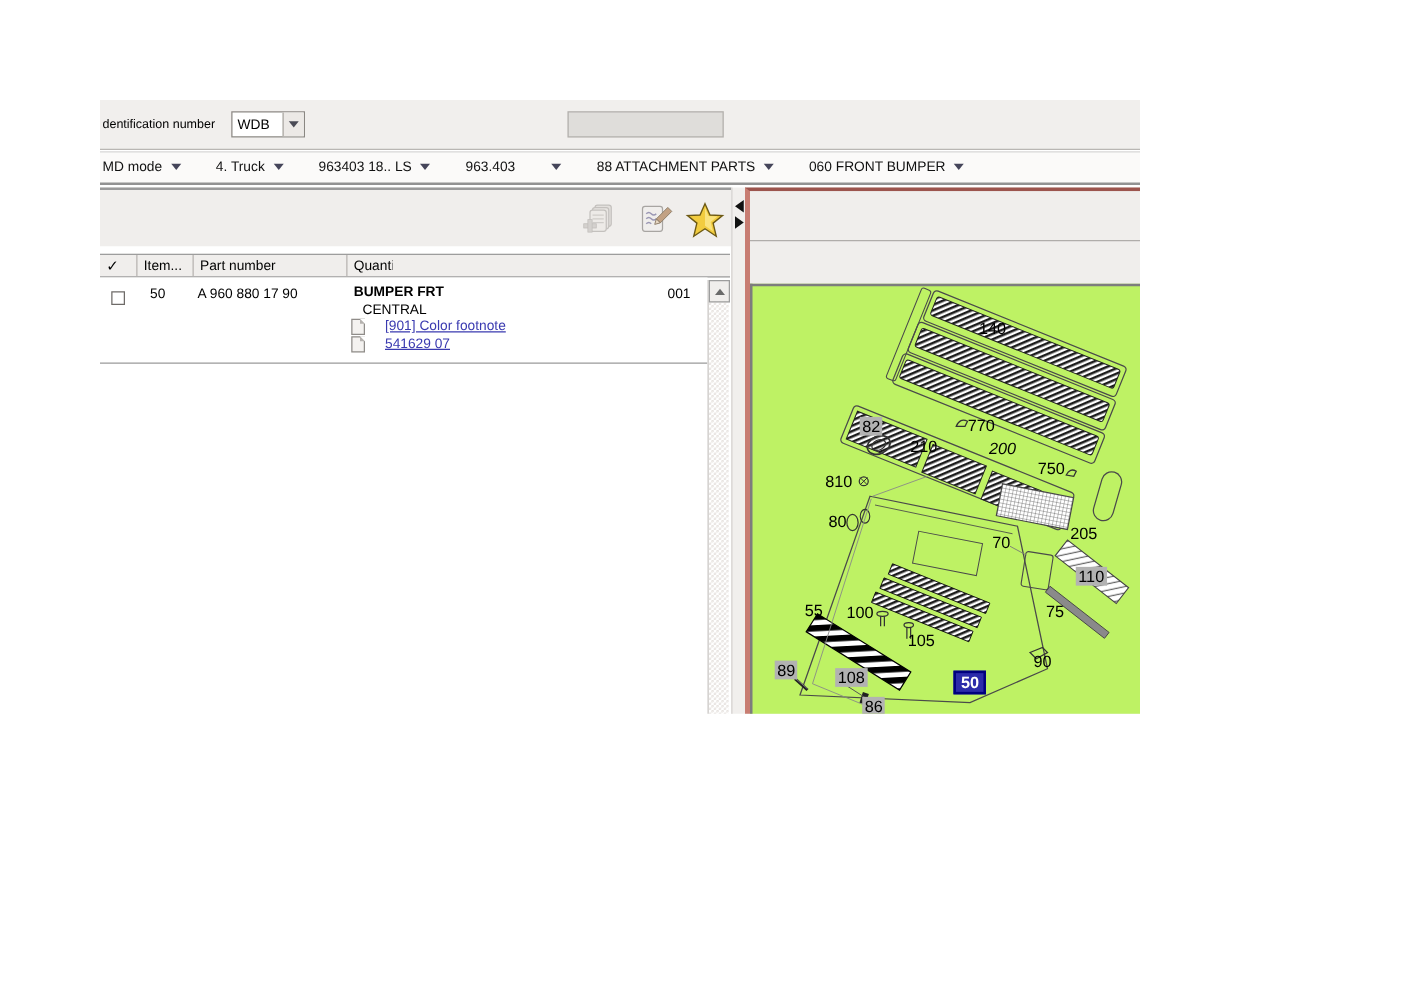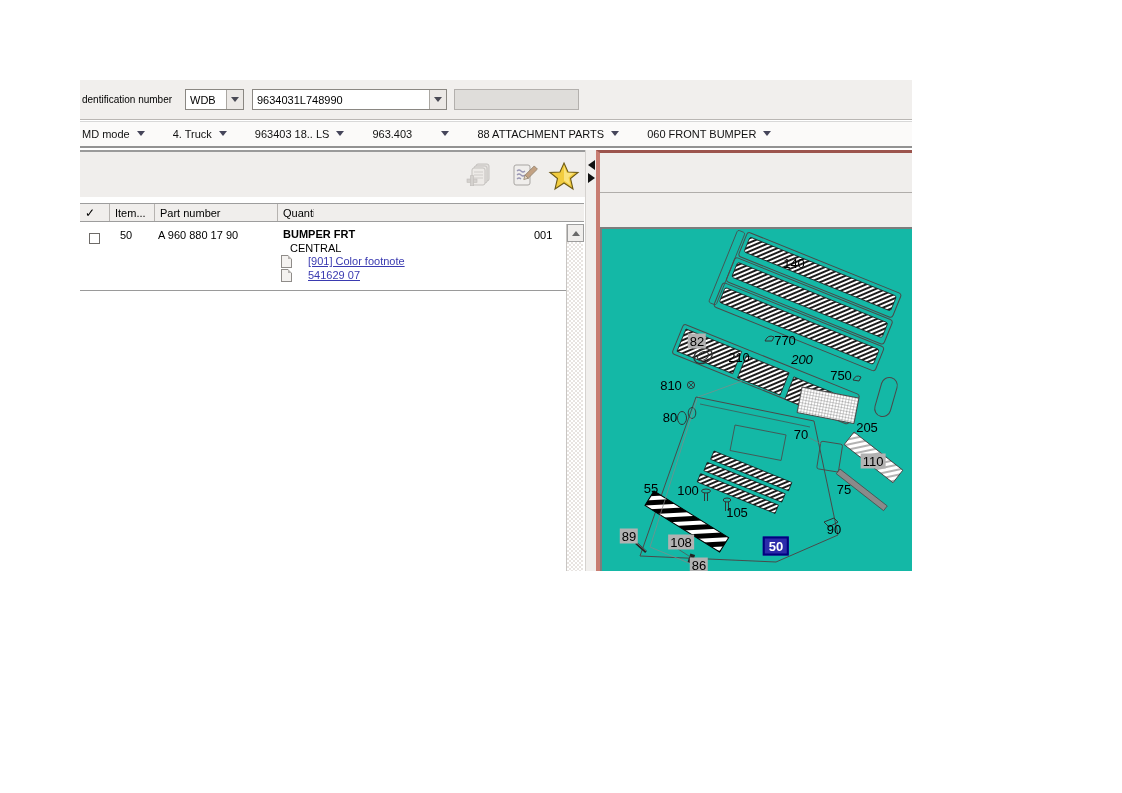--- a/index.html
+++ b/index.html
@@ -60,47 +60,41 @@
   
   .splitter { position:absolute; left:505px; top:0; width:11px; height:421px; background:#f1efed; border-left:1px solid #d5d2cf; }
   .sp-arrows { position:absolute; left:1px; top:10px; display:flex; flex-direction:column; gap:3px; align-items:center; width:9px; }
   .tri-left { width:0; height:0; border-top:5px solid transparent; border-bottom:5px solid transparent; border-right:7px solid #111; }
   .tri-right { width:0; height:0; border-top:5px solid transparent; border-bottom:5px solid transparent; border-left:7px solid #111; }
 
   
   .rightpanel { position:absolute; left:516px; top:0; width:316px; height:421px; border-top:3px solid #9c544d; border-left:4px solid #c87d72; background:#f0eeec; }
   .rband1 { position:absolute; left:0; top:0; width:312px; height:40px; background:#f0eeec; border-bottom:1px solid #b0adaa; }
   .rband2 { position:absolute; left:0; top:41px; width:312px; height:33px; background:#f0eeec; }
-  .canvas { position:absolute; left:0; top:74px; width:312px; height:344px; border-top:2px solid #7d7d7d; border-left:2px solid #7d7d7d; background:#14b8a6; }
+  .canvas { position:absolute; left:0; top:74px; width:312px; height:344px; border-top:2px solid #7d7d7d; border-left:2px solid #7d7d7d; background:#bef264; }
   .canvas-inner { position:absolute; left:0; top:0; width:310px; height:342px; overflow:hidden; }
   .canvas-inner svg { position:absolute; left:0; top:0; }
 
   
   .callout { position:absolute; transform:translate(-50%,-50%); font-size:13px; color:#000; white-space:nowrap; line-height:1; padding:1px 2px; }
   .callout.highlight { background:#b2b2b2; }
   .callout.selected { background:#2b2baa; color:#fff; border:2px solid #00007e; font-weight:bold; padding:1px 4px; }
 
   .checkmark { font-size:12px; }
 </style>
 </head>
 <body>
 
 <div class="page">
   <div class="appwin">
 
     <div class="topbar">
       <span class="lbl">dentification number</span>
       <div class="combo" style="left:105px; top:9px; width:59px;">
         <span class="val">WDB</span>
-        <span class="btn">
-            <span class="tri-down"></span>
-          </span>
-      </div>
-      <div class="combo" style="left:172px; top:9px; width:195px;">
-        <span class="val">9634031L748990</span>
         <span class="btn">
             <span class="tri-down"></span>
           </span>
       </div>
       <div class="field-disabled" style="left:374px; top:9px; width:125px;"></div>
     </div>
 
     <div class="crumbbar">
       <span class="crumb">
           <span>MD mode</span>

